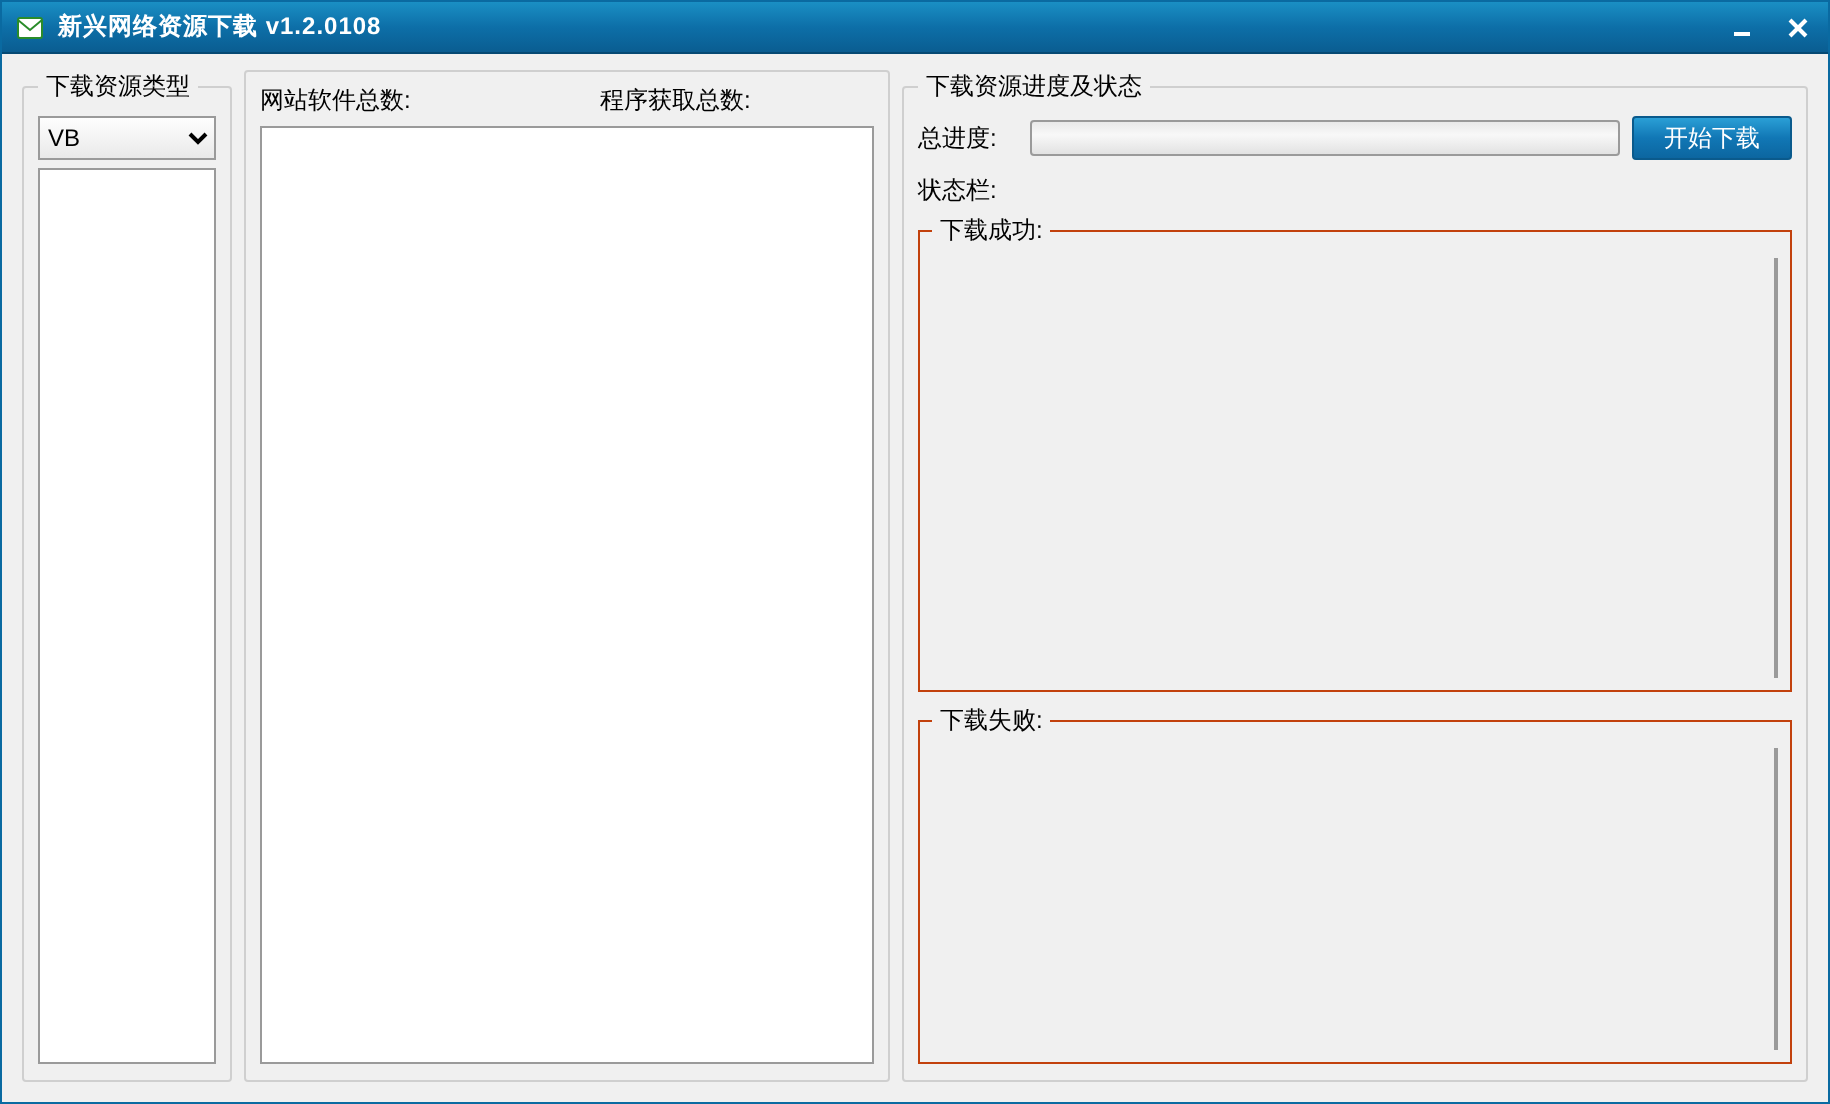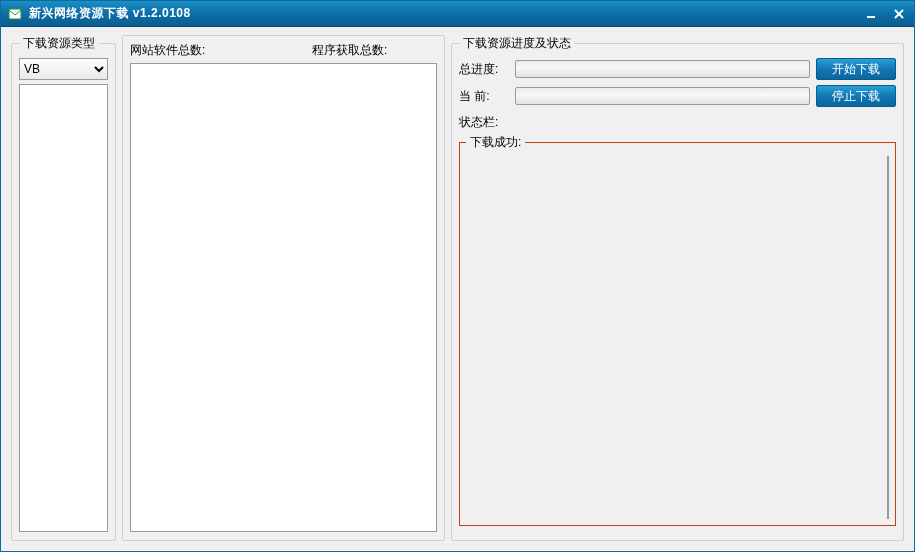--- a/index.html
+++ b/index.html
@@ -76,21 +76,21 @@
     margin-top: 4px;
     flex: 1;
     border: 1px solid #9a9a9a;
     background: #fff;
   }
   .col-type fieldset { flex: 1; display: flex; flex-direction: column; }
   
   .col-mid { width: 323px; display: flex; flex-direction: column; }
   .col-mid fieldset { flex:1; display:flex; flex-direction:column; }
   .mid-labels {
-    display:flex; gap: 12px; font-size:12px; margin-bottom:4px;
+    display:flex; gap: 0; font-size:12px; margin-bottom:4px;
   }
   .mid-labels span:first-child { width: 170px; }
   .mid-box {
     flex:1; border:1px solid #9a9a9a; background:#fff;
   }
   
   .col-right { flex:1; display:flex; flex-direction:column; }
   .col-right fieldset { flex:1; display:flex; flex-direction:column; }
   .row { display:flex; align-items:center; margin-bottom:5px; gap:6px; }
   .path-input {
@@ -180,31 +180,30 @@
       <fieldset class="group">
         <legend>下载资源进度及状态</legend>
 
 
         <div class="row">
           <span class="row-label">总进度:</span>
           <div class="progress"></div>
           <div class="btn">开始下载</div>
         </div>
 
-        <div class="row">
-          <span class="row-label">当    前:</span>
-          <div class="progress"></div>
-          <div class="btn">停止下载</div>
-        </div>
 
         <div class="status-label">状态栏:</div>
 
         <fieldset class="inner-group grow-success">
           <legend>下载成功:</legend>
           <div class="success-box grow"></div>
         </fieldset>
 
+        <fieldset class="inner-group grow-fail">
+          <legend>下载失败:</legend>
+          <div class="fail-box grow"></div>
+        </fieldset>
 
       </fieldset>
     </div>
 
   </div>
 </div>
 
 </body></html>

